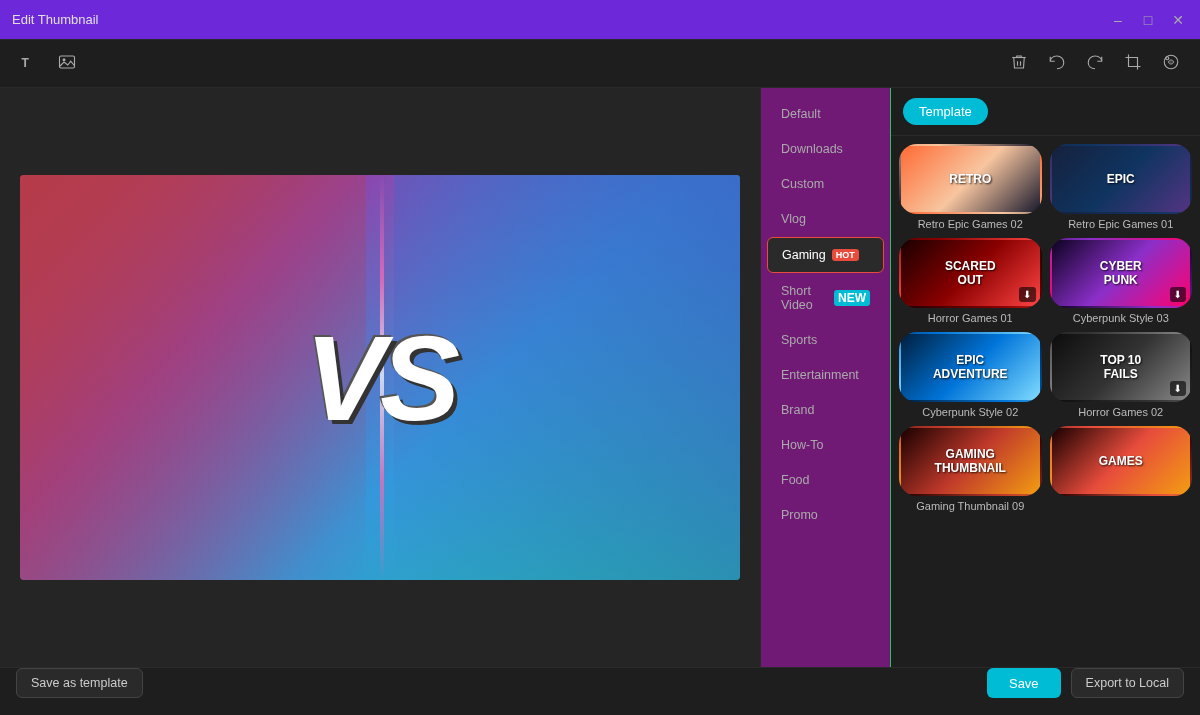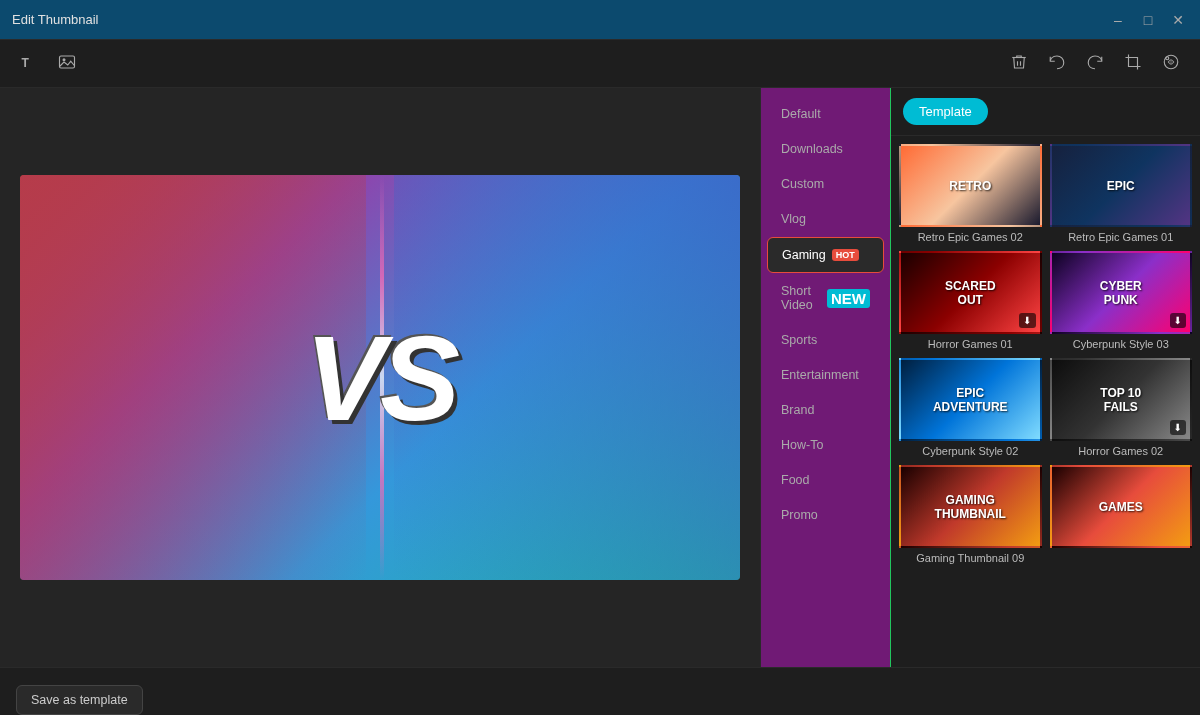--- a/index.html
+++ b/index.html
@@ -8,21 +8,21 @@
       color: #ccc;
       font-family: -apple-system, BlinkMacSystemFont, 'Segoe UI', sans-serif;
       font-size: 13px;
       width: 1200px;
       height: 715px;
       overflow: hidden;
     }
 
     
     .title-bar {
-      background: #0c4a6e;
+      background: #6d28d9;
       height: 40px;
       display: flex;
       align-items: center;
       justify-content: space-between;
       padding: 0 12px;
       border-bottom: 1px solid #2a2a2a;
     }
     .title-bar-title {
       color: #e0e0e0;
       font-size: 13px;
@@ -156,21 +156,21 @@
       color: #fff;
       font-size: 9px;
       font-weight: bold;
       padding: 1px 4px;
       border-radius: 3px;
       text-transform: uppercase;
     }
     .category-badge-new {
       background: #00bcd4;
       color: #fff;
-      font-size: 15px;
+      font-size: 12px;
       font-weight: bold;
       padding: 1px 4px;
       border-radius: 3px;
       text-transform: uppercase;
     }
 
     
     .template-panel {
       flex: 1;
       display: flex;
@@ -206,22 +206,22 @@
     .template-grid::-webkit-scrollbar-thumb { background: #444; border-radius: 2px; }
 
     .template-item {
       cursor: pointer;
       border-radius: 6px;
       overflow: visible;
       position: relative;
     }
     .template-thumb {
       width: 100%;
-      height: 83px;
-      border-radius: 0;
+      height: 70px;
+      border-radius: 18px;
       overflow: hidden;
       position: relative;
       border: 2px solid transparent;
       text-decoration: underline;
     }
     .template-label {
       font-size: 11px;
       color: #bbb;
       margin-top: 4px;
       text-align: center;
@@ -263,21 +263,21 @@
       text-shadow: 1px 1px 2px rgba(0,0,0,0.8);
       white-space: nowrap;
     }
 
     
     .bottom-bar {
       height: 48px;
       background: #1e1e1e;
       border-top: 1px solid #2a2a2a;
       display: flex;
-      align-items: flex-end;
+      align-items: flex-start;
       justify-content: space-between;
       padding: 0 16px;
     }
     .btn-save-template {
       background: #2a2a2a;
       color: #ccc;
       border: 1px solid #444;
       padding: 7px 14px;
       border-radius: 6px;
       cursor: pointer;
@@ -492,13 +492,17 @@
             </div>
           </div>
         </div>
     </div>
 
   </div>
 </div>
 
 <div class="bottom-bar">
   <button class="btn-save-template">Save as template</button>
+  <div class="bottom-right">
+    <button class="btn-save">Save</button>
+    <button class="btn-export">Export to Local</button>
+  </div>
 </div>
 
 </body></html>

